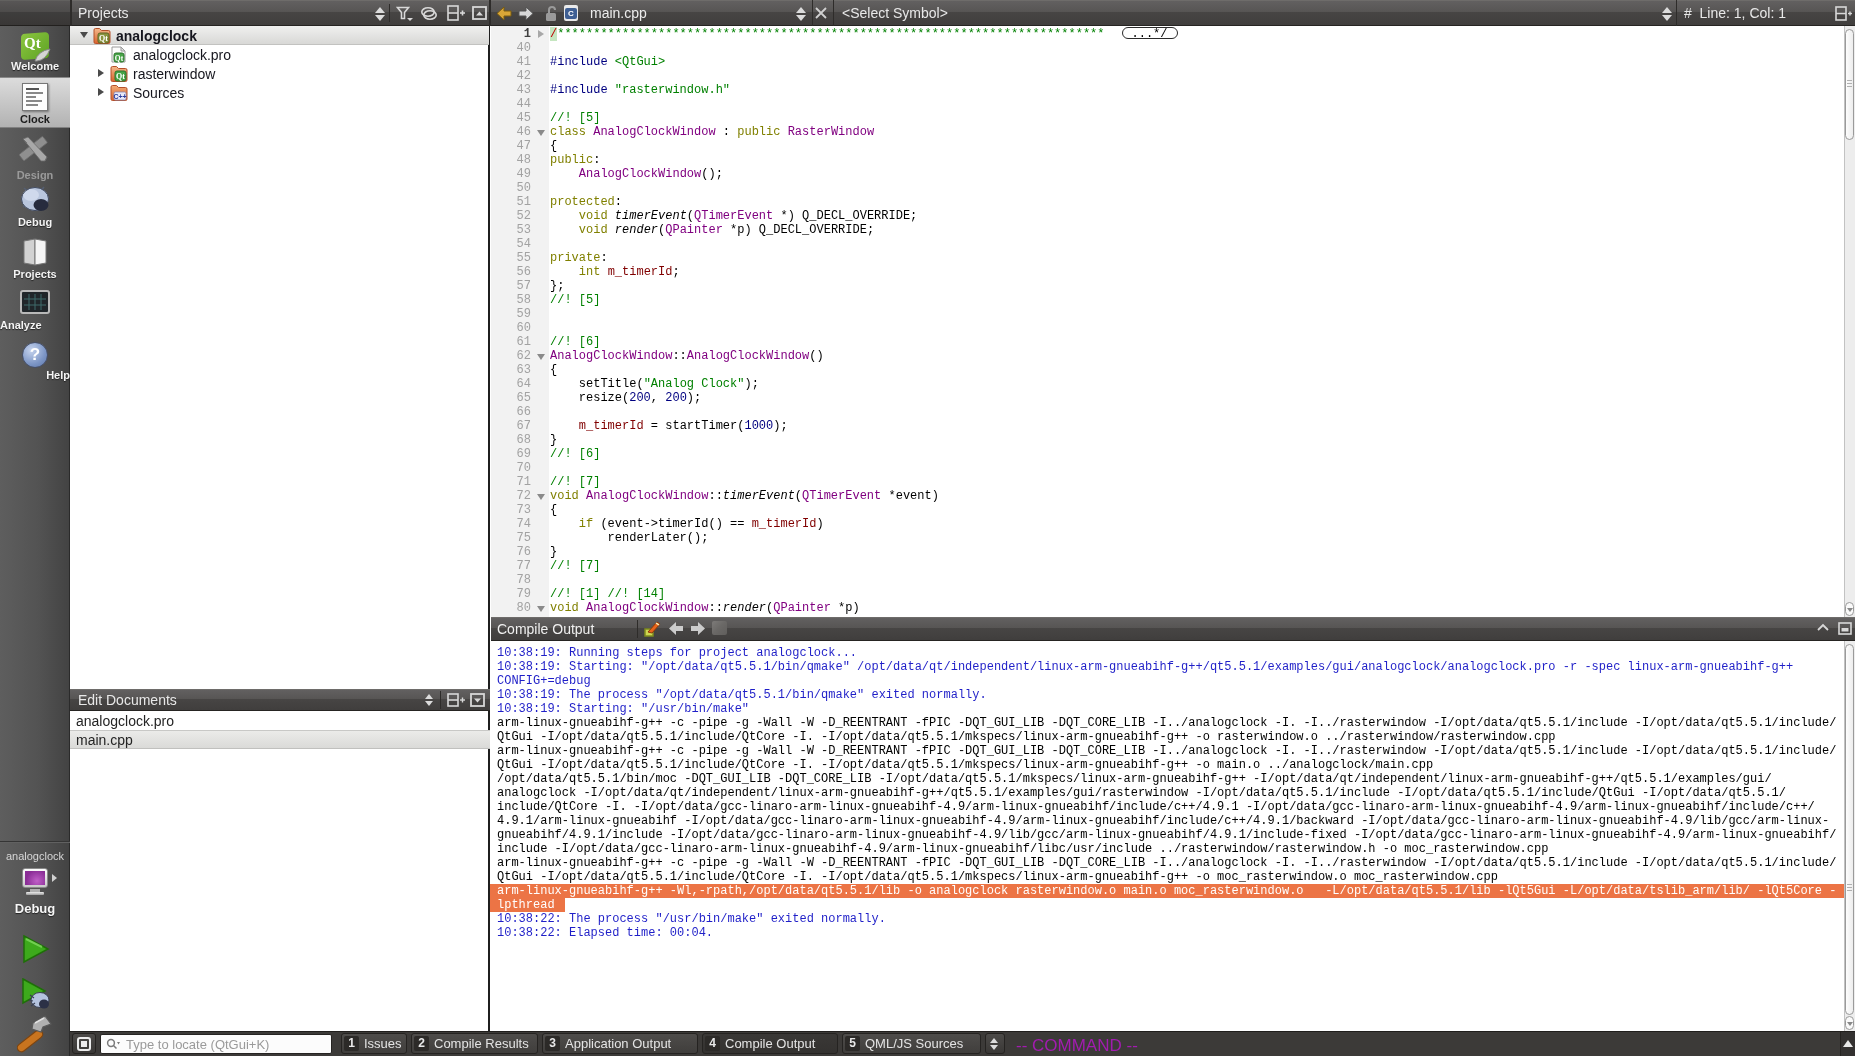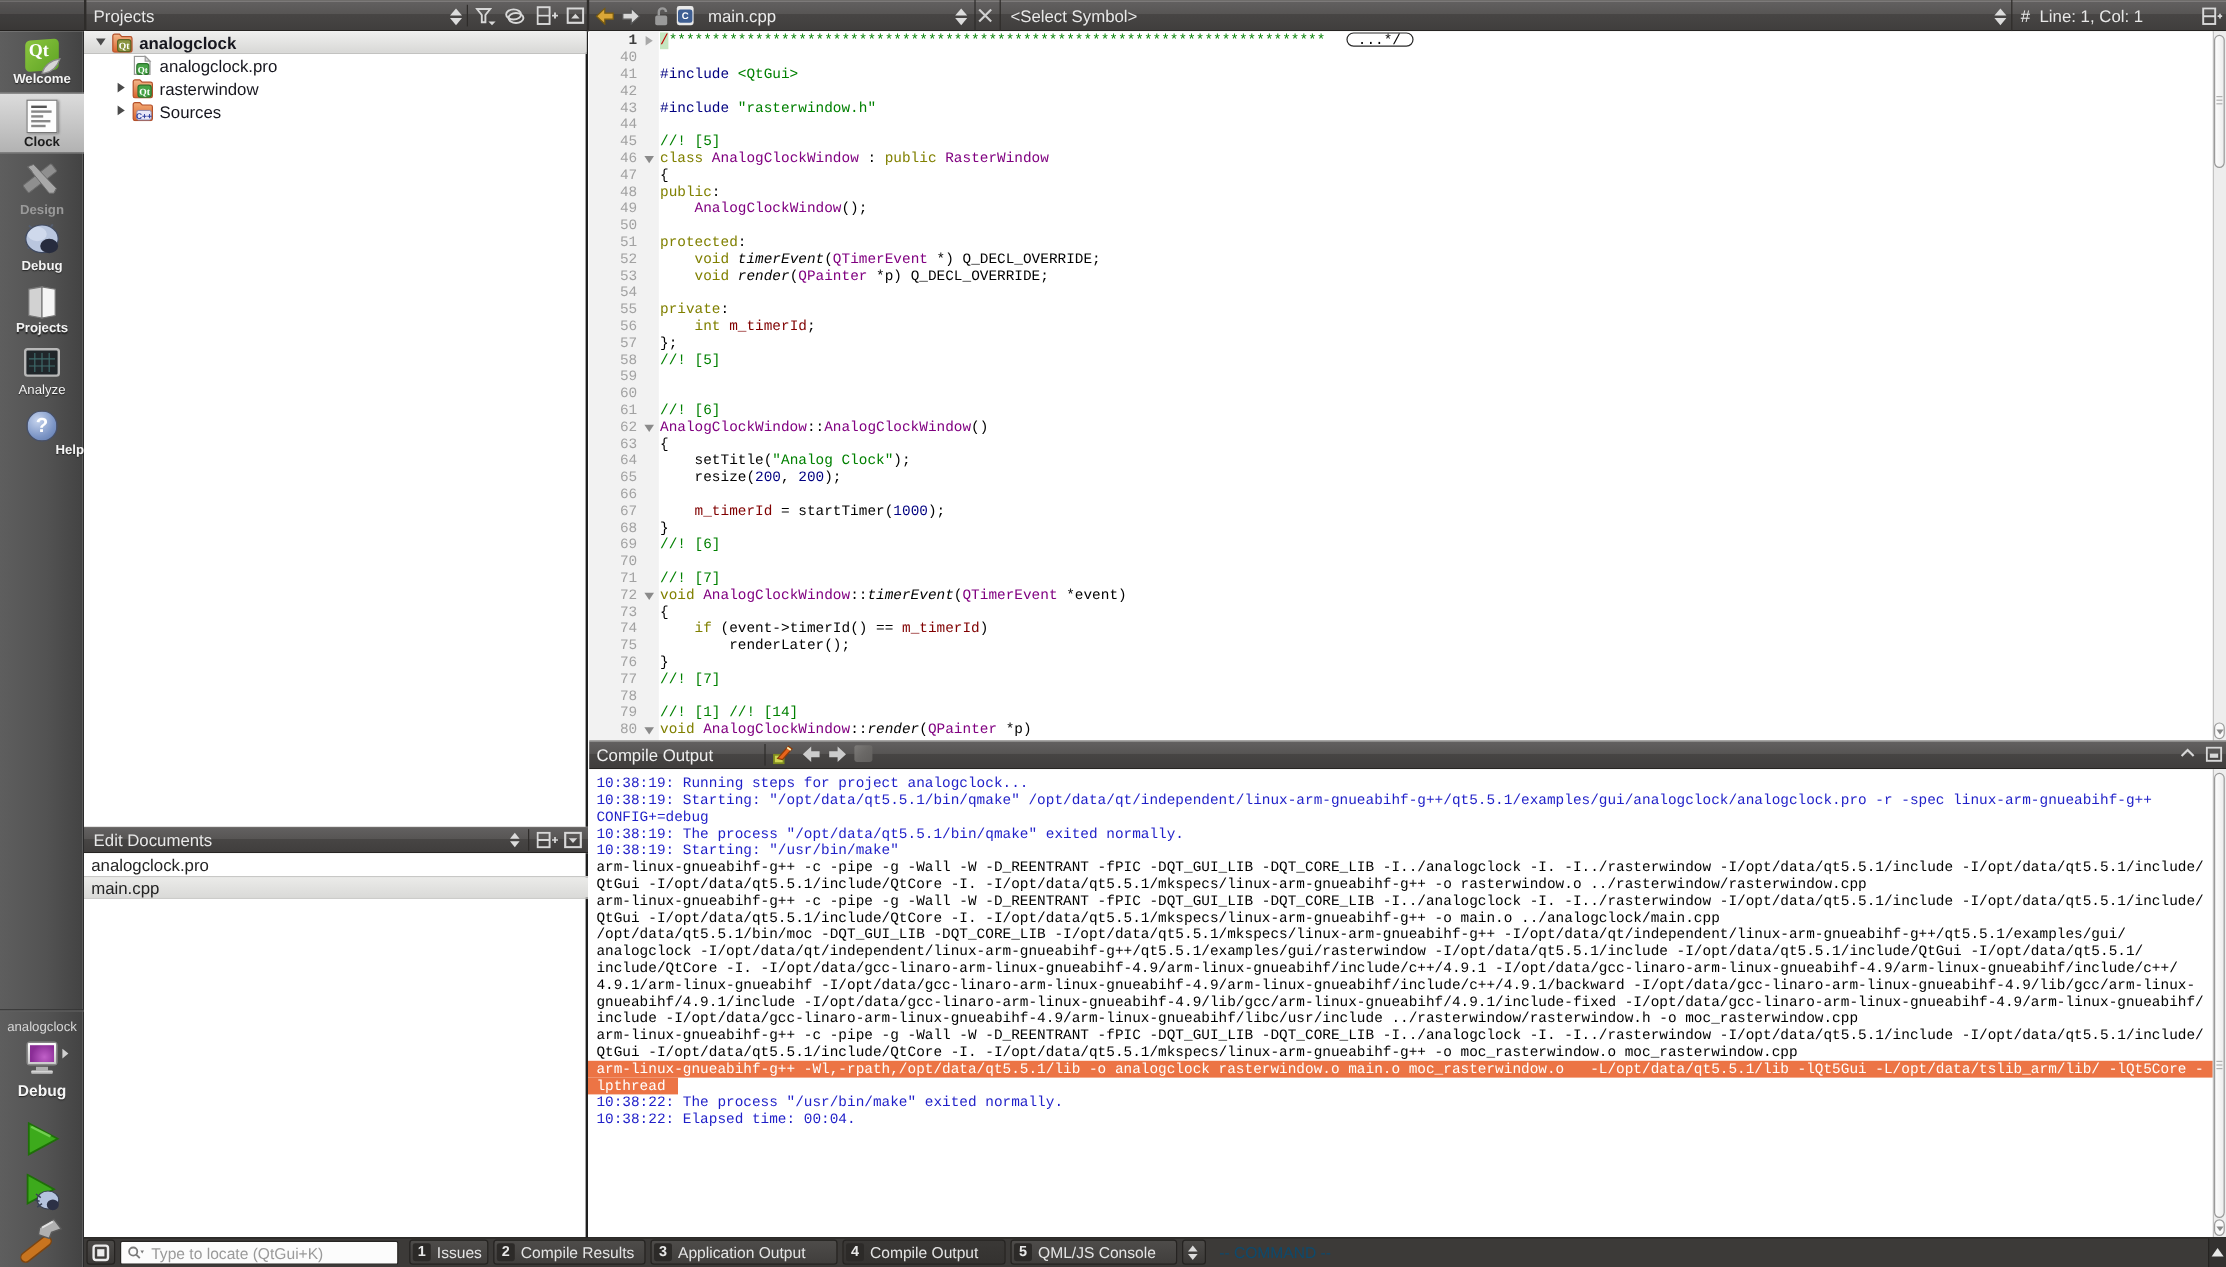--- a/index.html
+++ b/index.html
@@ -107,21 +107,21 @@
 <svg class="abs" style="left:21px;top:237px;" width="28" height="30" viewBox="0 0 28 30">
     <path d="M3 4 L14 2 L14 28 L3 26 Z" fill="#d2d2d2" stroke="#777" stroke-width="1"></path>
     <path d="M14 2 L25 4 L25 26 L14 28 Z" fill="#f5f5f5" stroke="#777" stroke-width="1"></path>
   </svg>
 <div class="abs" style="left:0;top:268px;width:70px;text-align:center;color:#f4f4f4;font-size:11px;font-weight:bold;text-shadow:0 1px 1px #222;">Projects</div>
 
 <div class="abs" style="left:20px;top:290px;width:30px;height:24px;background:#20262a;border:2px solid #b8b8b8;border-radius:3px;"></div>
 <svg class="abs" style="left:24px;top:294px;" width="22" height="16" viewBox="0 0 22 16">
     <path d="M0 5 H22 M0 11 H22 M5 0 V16 M11 0 V16 M17 0 V16" stroke="#3e6a6a" stroke-width="1"></path>
   </svg>
-<div class="abs" style="left:0;top:319px;width:70px;text-align:center;color:#f4f4f4;font-size:11px;font-weight:normal;text-shadow:0 1px 1px #222;">Analyze</div>
+<div class="abs" style="left:0;top:319px;width:70px;color:#f4f4f4;font-size:11px;font-weight:bold;text-shadow:0 1px 1px #222;">Analyze</div>
 
 <div class="abs" style="left:22px;top:342px;width:26px;height:26px;border-radius:50%;background:radial-gradient(circle at 35% 30%,#c6d4ee,#7d96c6 60%,#5b75a8);border:1px solid #46506a;"></div>
 <div class="abs" style="left:22px;top:345px;width:26px;text-align:center;color:#fff;font-size:17px;font-weight:bold;">?</div>
 <div class="abs" style="left:0;top:369px;width:70px;text-align:right;color:#f4f4f4;font-size:11px;font-weight:bold;text-shadow:0 1px 1px #222;">Help</div>
 
 <div class="abs" style="left:0;top:841px;width:70px;height:1px;background:#353535;"></div>
 <div class="abs" style="left:0;top:842px;width:70px;height:1px;background:#616161;"></div>
 <div class="abs" style="left:0;top:850px;width:70px;text-align:center;color:#d6d6d6;font-size:11px;">analogclock</div>
 
 <div class="abs" style="left:22px;top:868px;width:26px;height:20px;background:linear-gradient(#fdfdfd,#c9c9c9);border-radius:3px;border:1px solid #8a8a8a;"></div>
@@ -294,21 +294,21 @@
 <div class="abs" style="left:414px;top:1036px;width:15px;height:15px;background:#2c2a28;border-radius:2px;color:#e8e8e8;font-size:12px;font-weight:bold;text-align:center;line-height:15px;">2</div>
 <div class="abs" style="left:434px;top:1036px;color:#e4e4e4;font-size:13px;">Compile Results</div>
 <div class="abs" style="left:542px;top:1033px;width:156px;height:21px;background:linear-gradient(#4e4c4a,#403e3c);border:1px solid #252321;border-radius:3px;"></div>
 <div class="abs" style="left:545px;top:1036px;width:15px;height:15px;background:#2c2a28;border-radius:2px;color:#e8e8e8;font-size:12px;font-weight:bold;text-align:center;line-height:15px;">3</div>
 <div class="abs" style="left:565px;top:1036px;color:#e4e4e4;font-size:13px;">Application Output</div>
 <div class="abs" style="left:702px;top:1033px;width:136px;height:21px;background:linear-gradient(#3a3836,#343230);border:1px solid #252321;border-radius:3px;"></div>
 <div class="abs" style="left:705px;top:1036px;width:15px;height:15px;background:#2c2a28;border-radius:2px;color:#e8e8e8;font-size:12px;font-weight:bold;text-align:center;line-height:15px;">4</div>
 <div class="abs" style="left:725px;top:1036px;color:#e4e4e4;font-size:13px;">Compile Output</div>
 <div class="abs" style="left:842px;top:1033px;width:139px;height:21px;background:linear-gradient(#4e4c4a,#403e3c);border:1px solid #252321;border-radius:3px;"></div>
 <div class="abs" style="left:845px;top:1036px;width:15px;height:15px;background:#2c2a28;border-radius:2px;color:#e8e8e8;font-size:12px;font-weight:bold;text-align:center;line-height:15px;">5</div>
-<div class="abs" style="left:865px;top:1036px;color:#e4e4e4;font-size:13px;">QML/JS Console</div>
+<div class="abs" style="left:865px;top:1036px;color:#e4e4e4;font-size:13px;">QML/JS Sources</div>
 
 <div class="abs" style="left:985px;top:1033px;width:20px;height:21px;background:linear-gradient(#4c4a48,#3a3836);border:1px solid #252321;border-radius:3px;"></div>
 <div class="abs" style="left:990px;top:1038px;width:0;height:0;border-bottom:5px solid #dcdcdc;border-left:4.5px solid transparent;border-right:4.5px solid transparent;"></div>
 <div class="abs" style="left:990px;top:1045px;width:0;height:0;border-top:5px solid #dcdcdc;border-left:4.5px solid transparent;border-right:4.5px solid transparent;"></div>
-<div class="abs" style="left:1016px;top:1036px;color:#0c4a6e;font-size:13px;">-- COMMAND --</div>
+<div class="abs" style="left:1016px;top:1036px;color:#a21caf;font-size:17px;">-- COMMAND --</div>
 
 <div class="abs" style="left:1840px;top:1032px;width:15px;height:24px;background:#333130;border-left:1px solid #252321;"></div>
 <div class="abs" style="left:1843px;top:1040px;width:0;height:0;border-bottom:7px solid #e8e8e8;border-left:5px solid transparent;border-right:5px solid transparent;"></div>
 
 </body></html>

